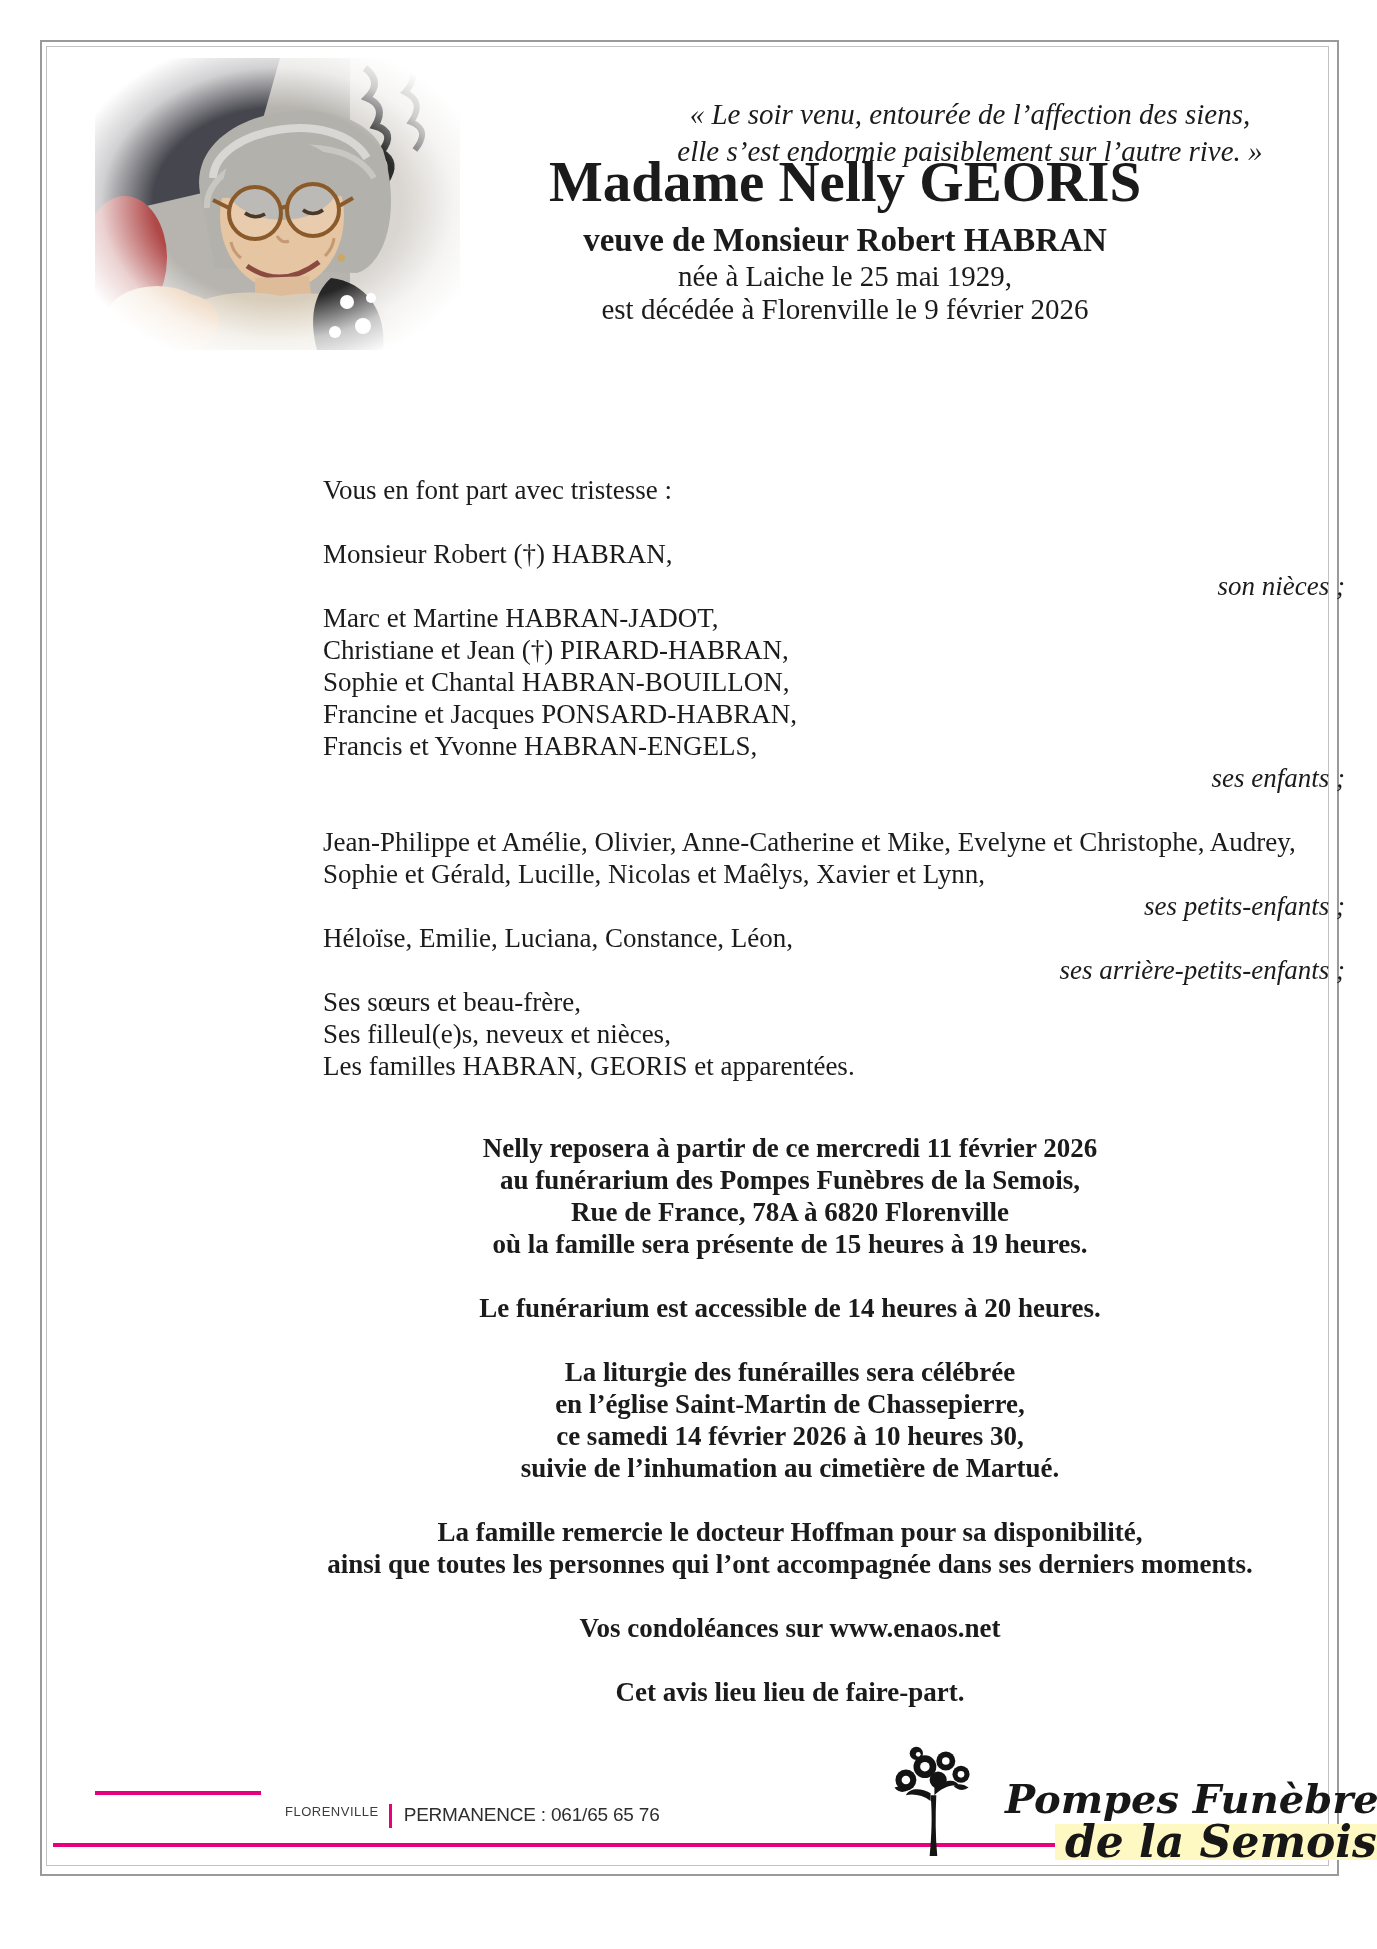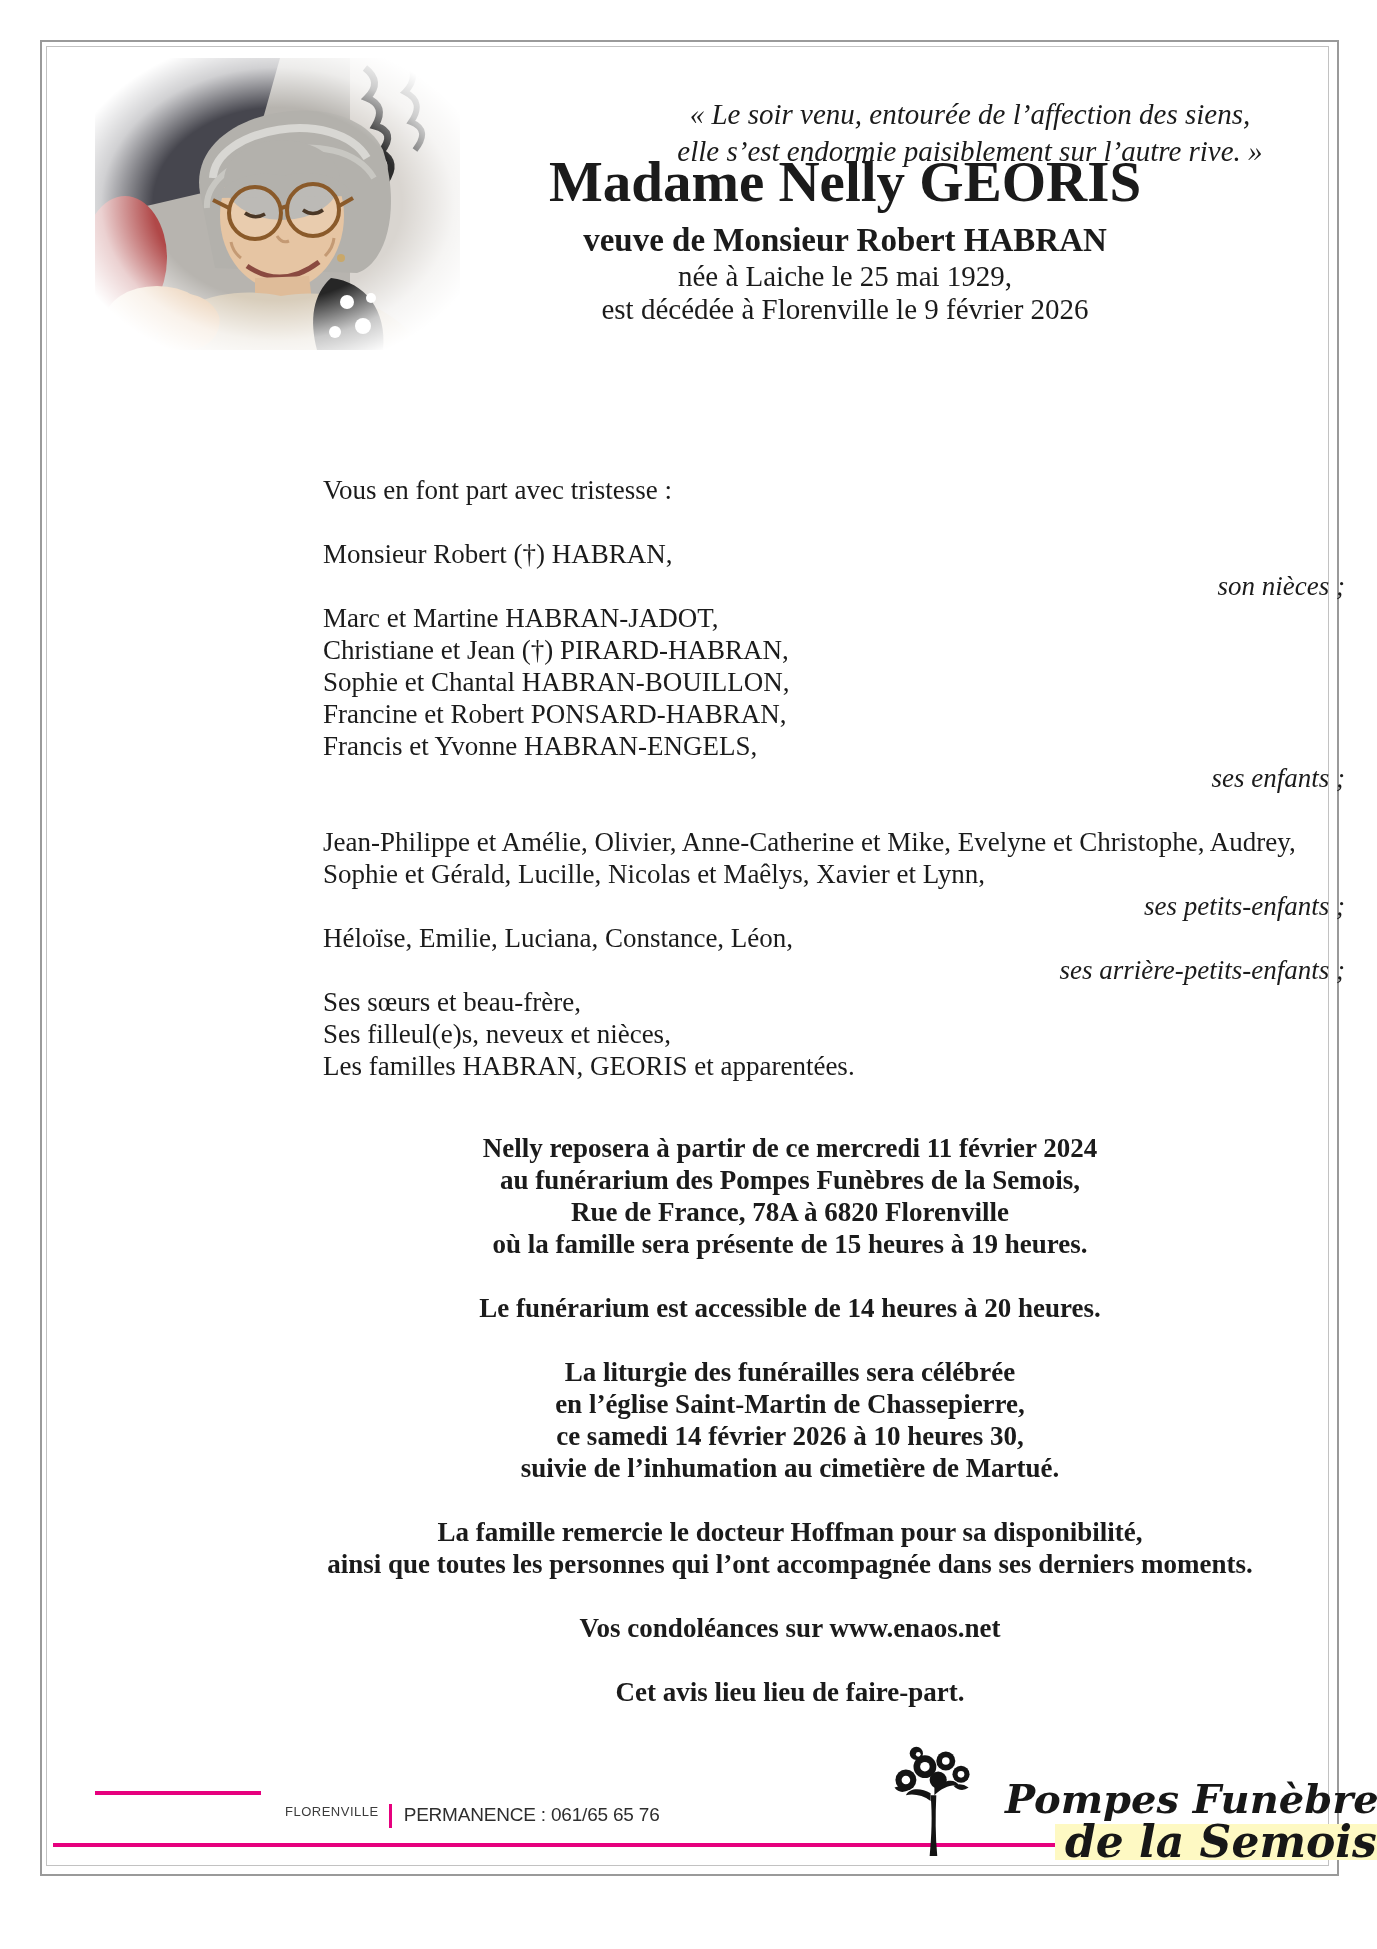--- a/index.html
+++ b/index.html
@@ -147,36 +147,36 @@
   <div id="strip-underline" class="pink"></div>
 
   <div id="announcement">
       <div class="a-line">Vous en font part avec tristesse :</div>
       <div class="a-line"></div>
       <div class="a-line">Monsieur Robert (†) HABRAN,</div>
       <div class="a-line a-label">son nièces ;</div>
       <div class="a-line">Marc et Martine HABRAN-JADOT,</div>
       <div class="a-line">Christiane et Jean (†) PIRARD-HABRAN,</div>
       <div class="a-line">Sophie et Chantal HABRAN-BOUILLON,</div>
-      <div class="a-line">Francine et Robert PONSARD-HABRAN,</div>
+      <div class="a-line">Francine et Jacques PONSARD-HABRAN,</div>
       <div class="a-line">Francis et Yvonne HABRAN-ENGELS,</div>
       <div class="a-line a-label">ses enfants ;</div>
       <div class="a-line"></div>
       <div class="a-line">Jean-Philippe et Amélie, Olivier, Anne-Catherine et Mike, Evelyne et Christophe, Audrey,</div>
       <div class="a-line">Sophie et Gérald, Lucille, Nicolas et Maêlys, Xavier et Lynn,</div>
       <div class="a-line a-label">ses petits-enfants ;</div>
       <div class="a-line">Héloïse, Emilie, Luciana, Constance, Léon,</div>
       <div class="a-line a-label">ses arrière-petits-enfants ;</div>
       <div class="a-line">Ses sœurs et beau-frère,</div>
       <div class="a-line">Ses filleul(e)s, neveux et nièces,</div>
       <div class="a-line">Les familles HABRAN, GEORIS et apparentées.</div>
     </div>
 
   <div id="ceremony">
-      <div class="c-line">Nelly reposera à partir de ce mercredi 11 février 2024</div>
+      <div class="c-line">Nelly reposera à partir de ce mercredi 11 février 2026</div>
       <div class="c-line">au funérarium des Pompes Funèbres de la Semois,</div>
       <div class="c-line">Rue de France, 78A à 6820 Florenville</div>
       <div class="c-line">où la famille sera présente de 15 heures à 19 heures.</div>
       <div class="c-line"></div>
       <div class="c-line">Le funérarium est accessible de 14 heures à 20 heures.</div>
       <div class="c-line"></div>
       <div class="c-line">La liturgie des funérailles sera célébrée</div>
       <div class="c-line">en l’église Saint-Martin de Chassepierre,</div>
       <div class="c-line">ce samedi 14 février 2026 à 10 heures 30,</div>
       <div class="c-line">suivie de l’inhumation au cimetière de Martué.</div>

